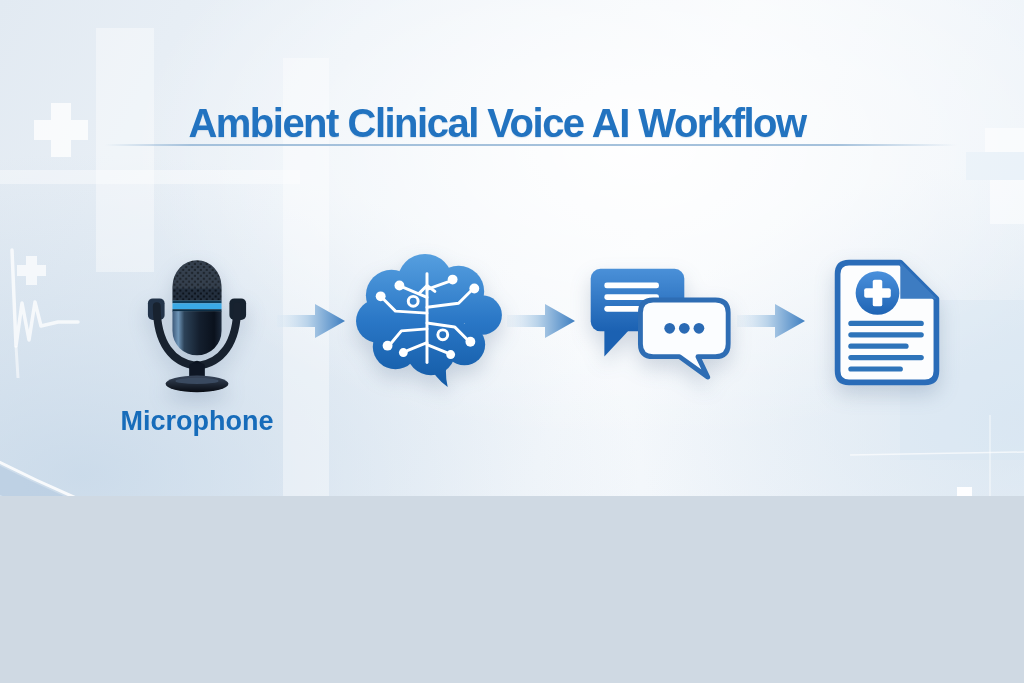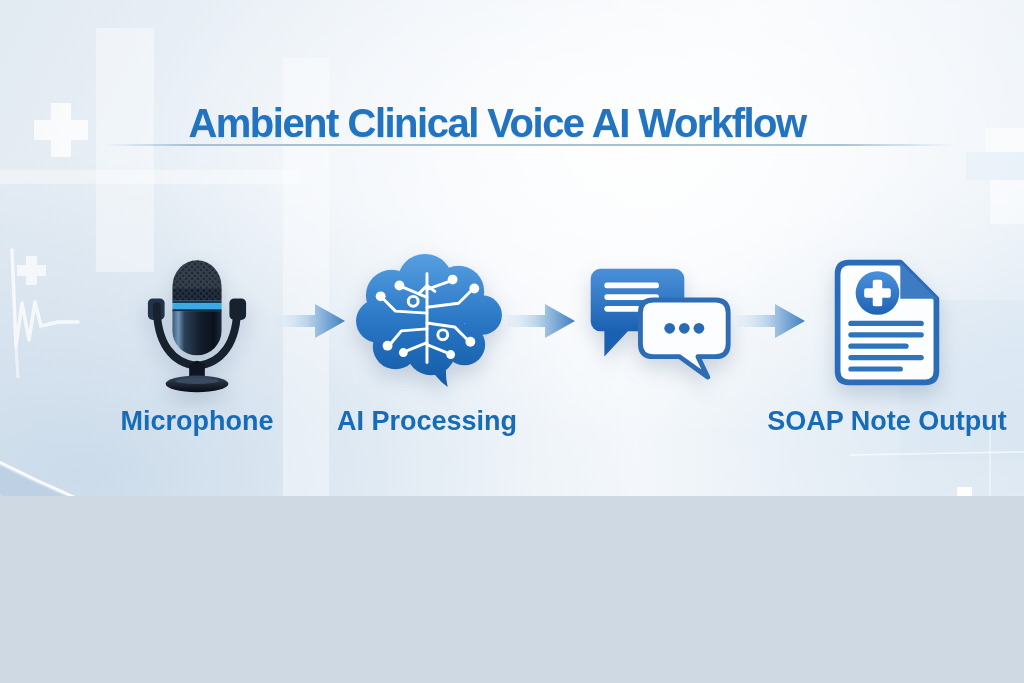--- a/index.html
+++ b/index.html
@@ -169,21 +169,20 @@
               <circle cx="56" cy="102" r="4.5"></circle>
             <circle cx="106" cy="28" r="5"></circle>
               <circle cx="128" cy="37" r="5"></circle>
             <circle cx="124" cy="91" r="5"></circle>
               <circle cx="104" cy="104" r="4.5"></circle>
           </g>
           <circle cx="66" cy="50" r="5" fill="none" stroke="#ffffff" stroke-width="3"></circle>
           <circle cx="96" cy="84" r="5" fill="none" stroke="#ffffff" stroke-width="3"></circle>
         </svg>
       </div>
-      <div class="step-label">AI Processing</div>
     </div>
 
     <div class="arrow-wrap">
       <svg width="70" height="46" viewBox="0 0 70 46">
         <polygon points="0,17 38,17 38,6 68,23 38,40 38,29 0,29" fill="url(#arrowG1)"></polygon>
       </svg>
     </div>
 
     <div class="step">
       <div class="icon-wrap">
@@ -238,17 +237,16 @@
 
           <g stroke="#2e74ba" stroke-width="5.5" stroke-linecap="round">
             <line x1="22" y1="72" x2="96" y2="72"></line>
             <line x1="22" y1="84" x2="96" y2="84"></line>
             <line x1="22" y1="96" x2="80" y2="96"></line>
             <line x1="22" y1="108" x2="96" y2="108"></line>
             <line x1="22" y1="120" x2="74" y2="120"></line>
           </g>
         </svg>
       </div>
-      <div class="step-label">SOAP Note Output</div>
     </div>
 
   </div>
 </div>
 
 </body></html>

